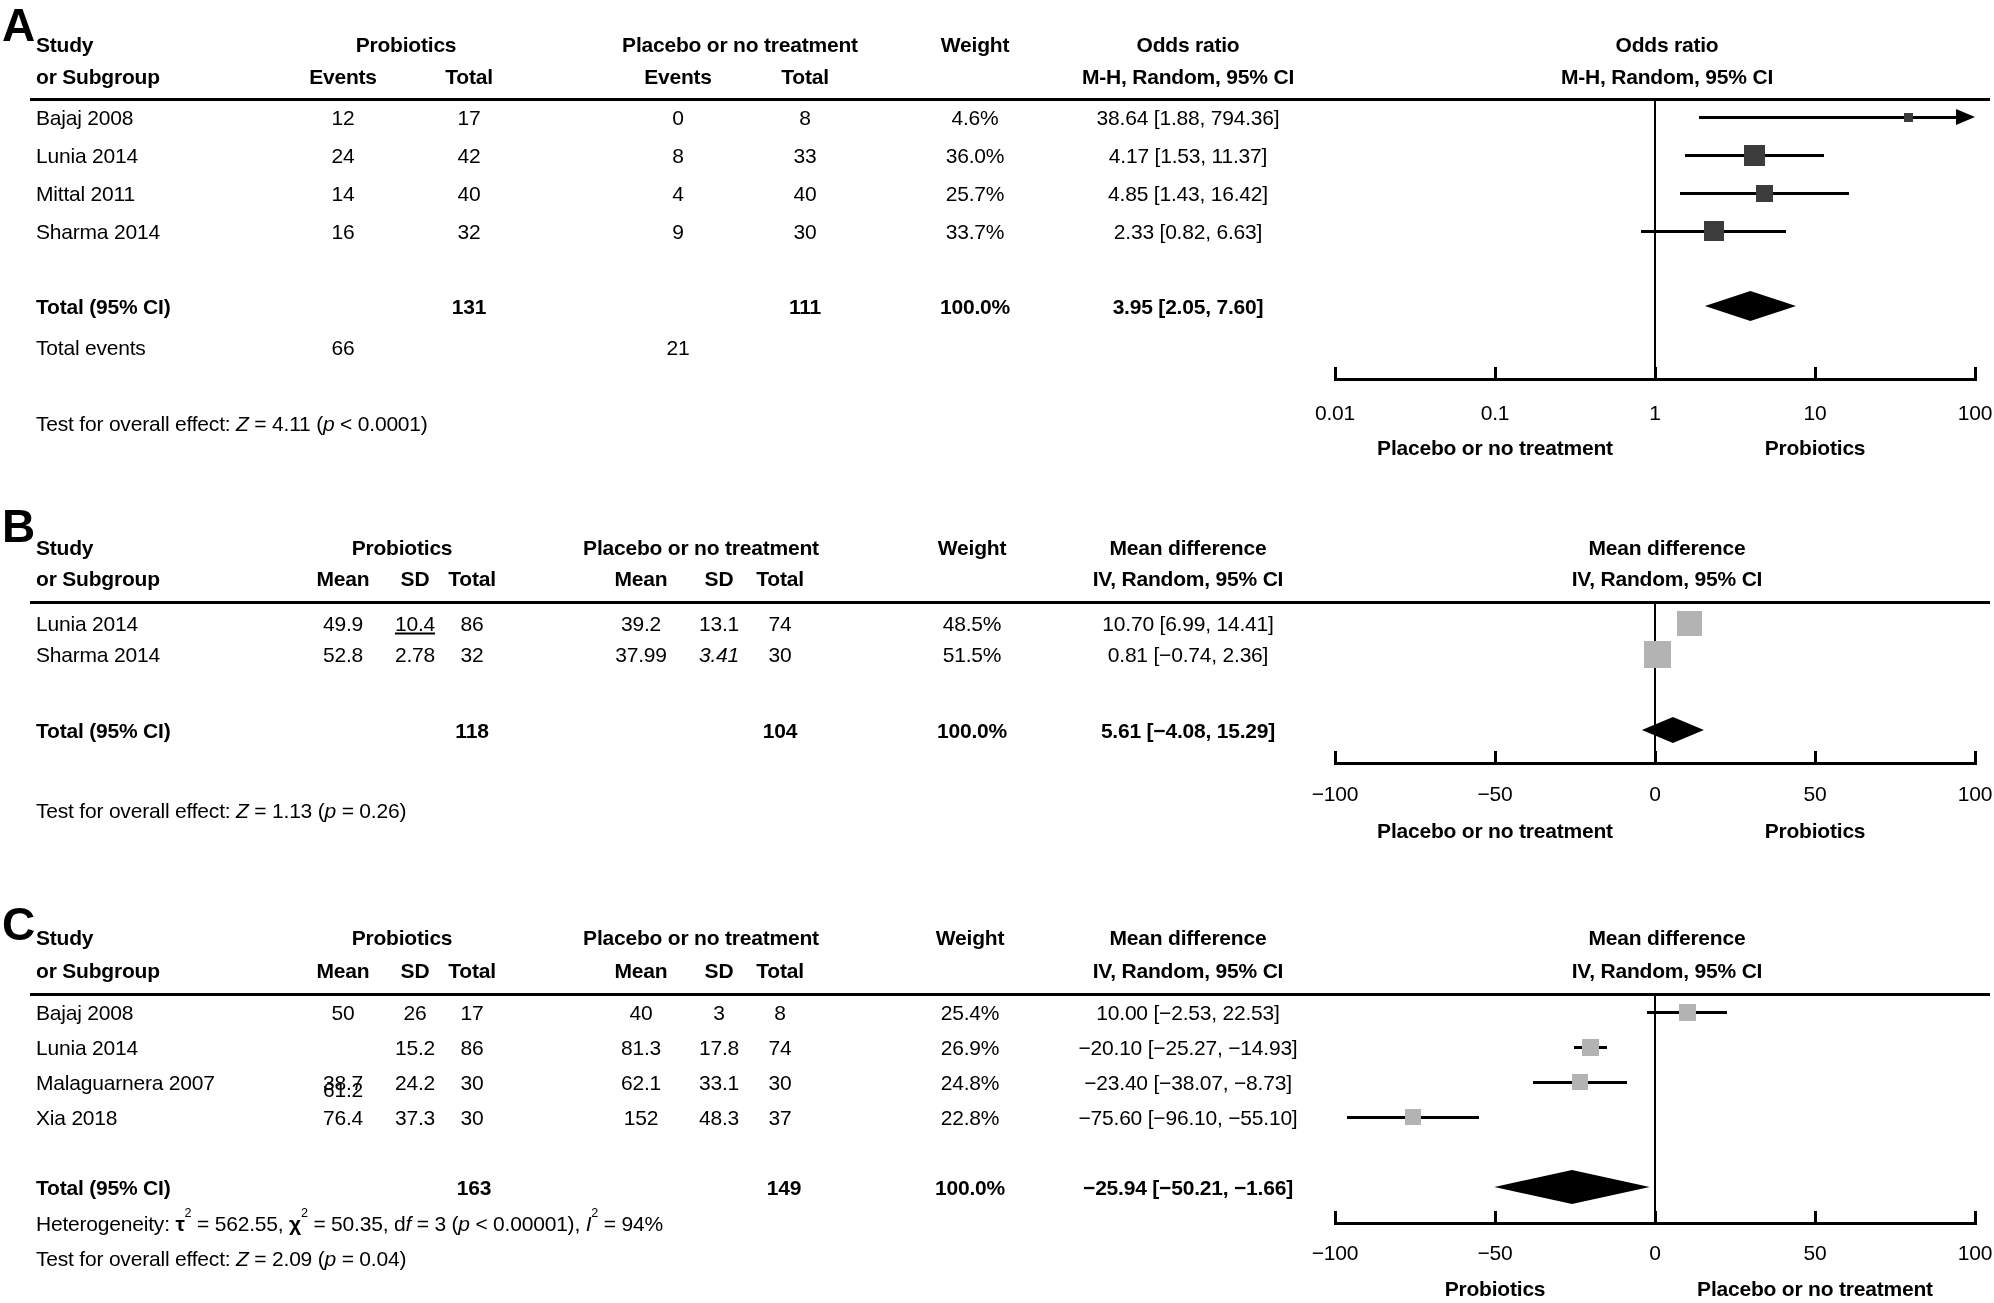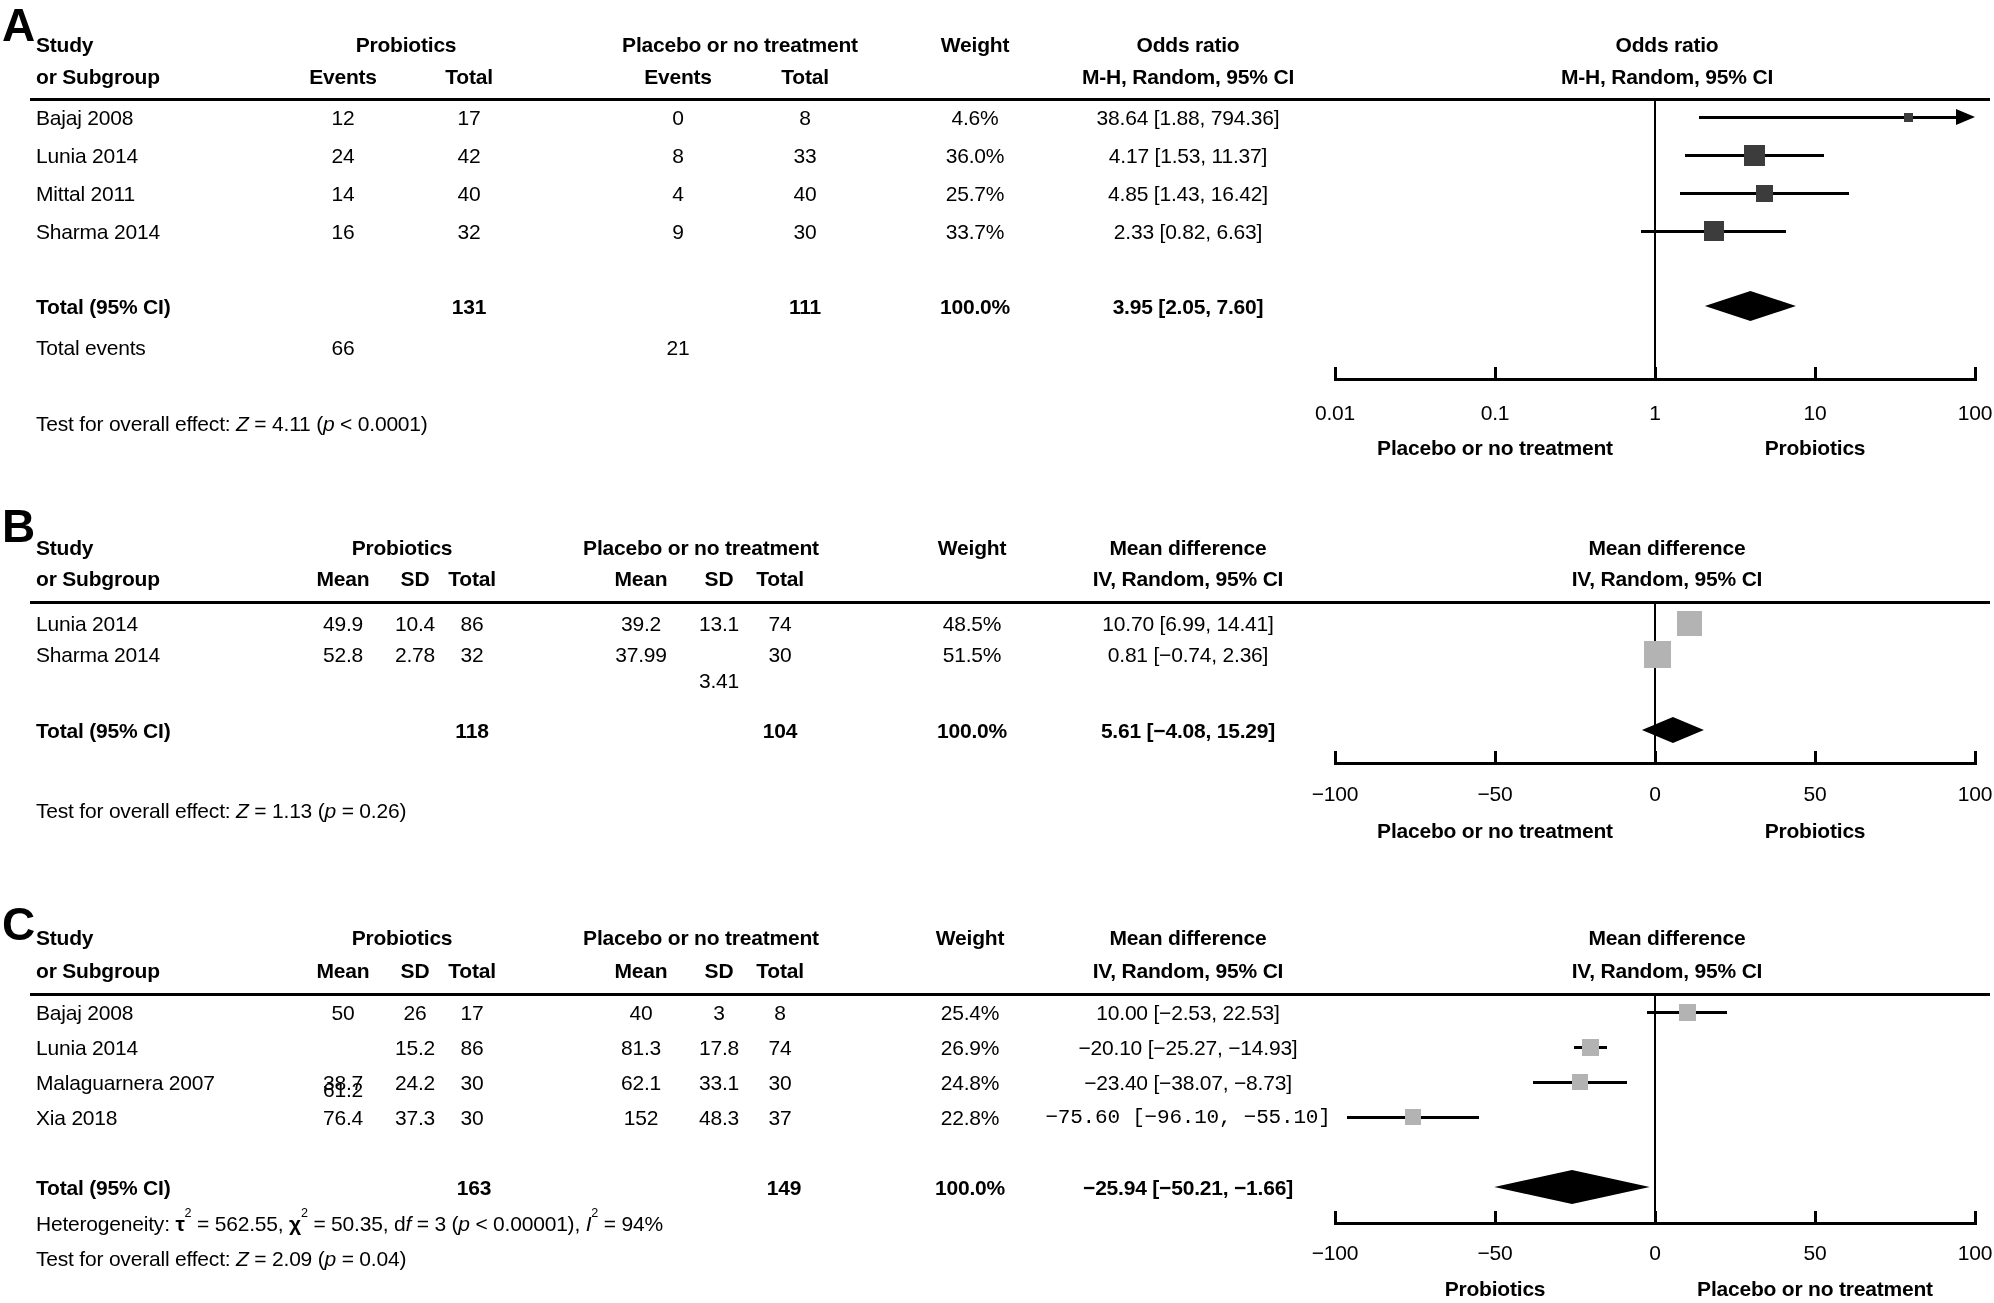--- a/index.html
+++ b/index.html
@@ -116,35 +116,35 @@
     <div class="cell bold" style="left: 780px; top: 578px; transform: translate(-50%, -50%);">Total</div>
     <div class="cell bold" style="left: 972px; top: 547px; transform: translate(-50%, -50%);">Weight</div>
     <div class="cell bold" style="left: 1188px; top: 547px; transform: translate(-50%, -50%);">Mean difference</div>
     <div class="cell bold" style="left: 1188px; top: 578px; transform: translate(-50%, -50%);">IV, Random, 95% CI</div>
     <div class="cell bold" style="left: 1667px; top: 547px; transform: translate(-50%, -50%);">Mean difference</div>
     <div class="cell bold" style="left: 1667px; top: 578px; transform: translate(-50%, -50%);">IV, Random, 95% CI</div>
     <div class="ln" style="left: 30px; top: 601px; width: 1960px; height: 3px;"></div>
     <div class="ln" style="left: 1654px; top: 603px; width: 2px; height: 160px;"></div>
     <div class="cell" style="left: 36px; top: 623px; transform: translateY(-50%);">Lunia 2014</div>
     <div class="cell" style="left: 343px; top: 623px; transform: translate(-50%, -50%);">49.9</div>
-    <div class="cell" style="left: 415px; top: 623px; transform: translate(-50%, -50%);">10.4</div>
+    <div class="cell" style="left: 415px; top: 623px; transform: translate(-50%, -50%); text-decoration: underline;">10.4</div>
     <div class="cell" style="left: 472px; top: 623px; transform: translate(-50%, -50%);">86</div>
     <div class="cell" style="left: 641px; top: 623px; transform: translate(-50%, -50%);">39.2</div>
     <div class="cell" style="left: 719px; top: 623px; transform: translate(-50%, -50%);">13.1</div>
     <div class="cell" style="left: 780px; top: 623px; transform: translate(-50%, -50%);">74</div>
     <div class="cell" style="left: 972px; top: 623px; transform: translate(-50%, -50%);">48.5%</div>
     <div class="cell" style="left: 1188px; top: 623px; transform: translate(-50%, -50%);">10.70 [6.99, 14.41]</div>
     <div class="ln" style="left: 1677.37px; top: 621.5px; width: 23.744px; height: 3px;"></div>
     <div class="sq" style="left: 1676.74px; top: 610.5px; width: 25px; height: 25px; background: rgb(179, 179, 179);"></div>
     <div class="cell" style="left: 36px; top: 654px; transform: translateY(-50%);">Sharma 2014</div>
     <div class="cell" style="left: 343px; top: 654px; transform: translate(-50%, -50%);">52.8</div>
     <div class="cell" style="left: 415px; top: 654px; transform: translate(-50%, -50%);">2.78</div>
     <div class="cell" style="left: 472px; top: 654px; transform: translate(-50%, -50%);">32</div>
     <div class="cell" style="left: 641px; top: 654px; transform: translate(-50%, -50%);">37.99</div>
-    <div class="cell" style="left: 719px; top: 680px; transform: translate(-50%, -50%);">3.41</div>
+    <div class="cell" style="left: 719px; top: 654px; transform: translate(-50%, -50%); font-style: italic;">3.41</div>
     <div class="cell" style="left: 780px; top: 654px; transform: translate(-50%, -50%);">30</div>
     <div class="cell" style="left: 972px; top: 654px; transform: translate(-50%, -50%);">51.5%</div>
     <div class="cell" style="left: 1188px; top: 654px; transform: translate(-50%, -50%);">0.81 [−0.74, 2.36]</div>
     <div class="ln" style="left: 1652.63px; top: 652.5px; width: 9.92px; height: 3px;"></div>
     <div class="sq" style="left: 1644.09px; top: 640.5px; width: 27px; height: 27px; background: rgb(179, 179, 179);"></div>
     <div class="cell bold" style="left: 36px; top: 730px; transform: translateY(-50%);">Total (95% CI)</div>
     <div class="cell bold" style="left: 472px; top: 730px; transform: translate(-50%, -50%);">118</div>
     <div class="cell bold" style="left: 780px; top: 730px; transform: translate(-50%, -50%);">104</div>
     <div class="cell bold" style="left: 972px; top: 730px; transform: translate(-50%, -50%);">100.0%</div>
     <div class="cell bold" style="left: 1188px; top: 730px; transform: translate(-50%, -50%);">5.61 [−4.08, 15.29]</div>
@@ -214,21 +214,21 @@
     <div class="ln" style="left: 1533.18px; top: 1080.5px; width: 93.888px; height: 3px;"></div>
     <div class="sq" style="left: 1572.12px; top: 1074px; width: 16px; height: 16px; background: rgb(179, 179, 179);"></div>
     <div class="cell" style="left: 36px; top: 1117px; transform: translateY(-50%);">Xia 2018</div>
     <div class="cell" style="left: 343px; top: 1117px; transform: translate(-50%, -50%);">76.4</div>
     <div class="cell" style="left: 415px; top: 1117px; transform: translate(-50%, -50%);">37.3</div>
     <div class="cell" style="left: 472px; top: 1117px; transform: translate(-50%, -50%);">30</div>
     <div class="cell" style="left: 641px; top: 1117px; transform: translate(-50%, -50%);">152</div>
     <div class="cell" style="left: 719px; top: 1117px; transform: translate(-50%, -50%);">48.3</div>
     <div class="cell" style="left: 780px; top: 1117px; transform: translate(-50%, -50%);">37</div>
     <div class="cell" style="left: 970px; top: 1117px; transform: translate(-50%, -50%);">22.8%</div>
-    <div class="cell" style="left: 1188px; top: 1117px; transform: translate(-50%, -50%); font-family: Liberation Mono, monospace;">−75.60 [−96.10, −55.10]</div>
+    <div class="cell" style="left: 1188px; top: 1117px; transform: translate(-50%, -50%);">−75.60 [−96.10, −55.10]</div>
     <div class="ln" style="left: 1347.48px; top: 1115.5px; width: 131.2px; height: 3px;"></div>
     <div class="sq" style="left: 1405.08px; top: 1109px; width: 16px; height: 16px; background: rgb(179, 179, 179);"></div>
     <div class="cell bold" style="left: 36px; top: 1187px; transform: translateY(-50%);">Total (95% CI)</div>
     <div class="cell bold" style="left: 474px; top: 1187px; transform: translate(-50%, -50%);">163</div>
     <div class="cell bold" style="left: 784px; top: 1187px; transform: translate(-50%, -50%);">149</div>
     <div class="cell bold" style="left: 970px; top: 1187px; transform: translate(-50%, -50%);">100.0%</div>
     <div class="cell bold" style="left: 1188px; top: 1187px; transform: translate(-50%, -50%);">−25.94 [−50.21, −1.66]</div>
     <div class="diamond" style="left: 1494.33px; top: 1170px; width: 155.36px; height: 34px; background: rgb(0, 0, 0);"></div>
     <div class="cell" style="left: 36px; top: 1223px; transform: translateY(-50%);">Heterogeneity: <span class="gk">τ</span><sup>2</sup> = 562.55, <span class="gk">χ</span><sup>2</sup> = 50.35, d<span class="it">f</span> = 3 (<span class="it">p</span> &lt; 0.00001), <span class="it">I</span><sup>2</sup> = 94%</div>
     <div class="cell" style="left: 36px; top: 1258px; transform: translateY(-50%);">Test for overall effect: <span class="it">Z</span> = 2.09 (<span class="it">p</span> = 0.04)</div>

